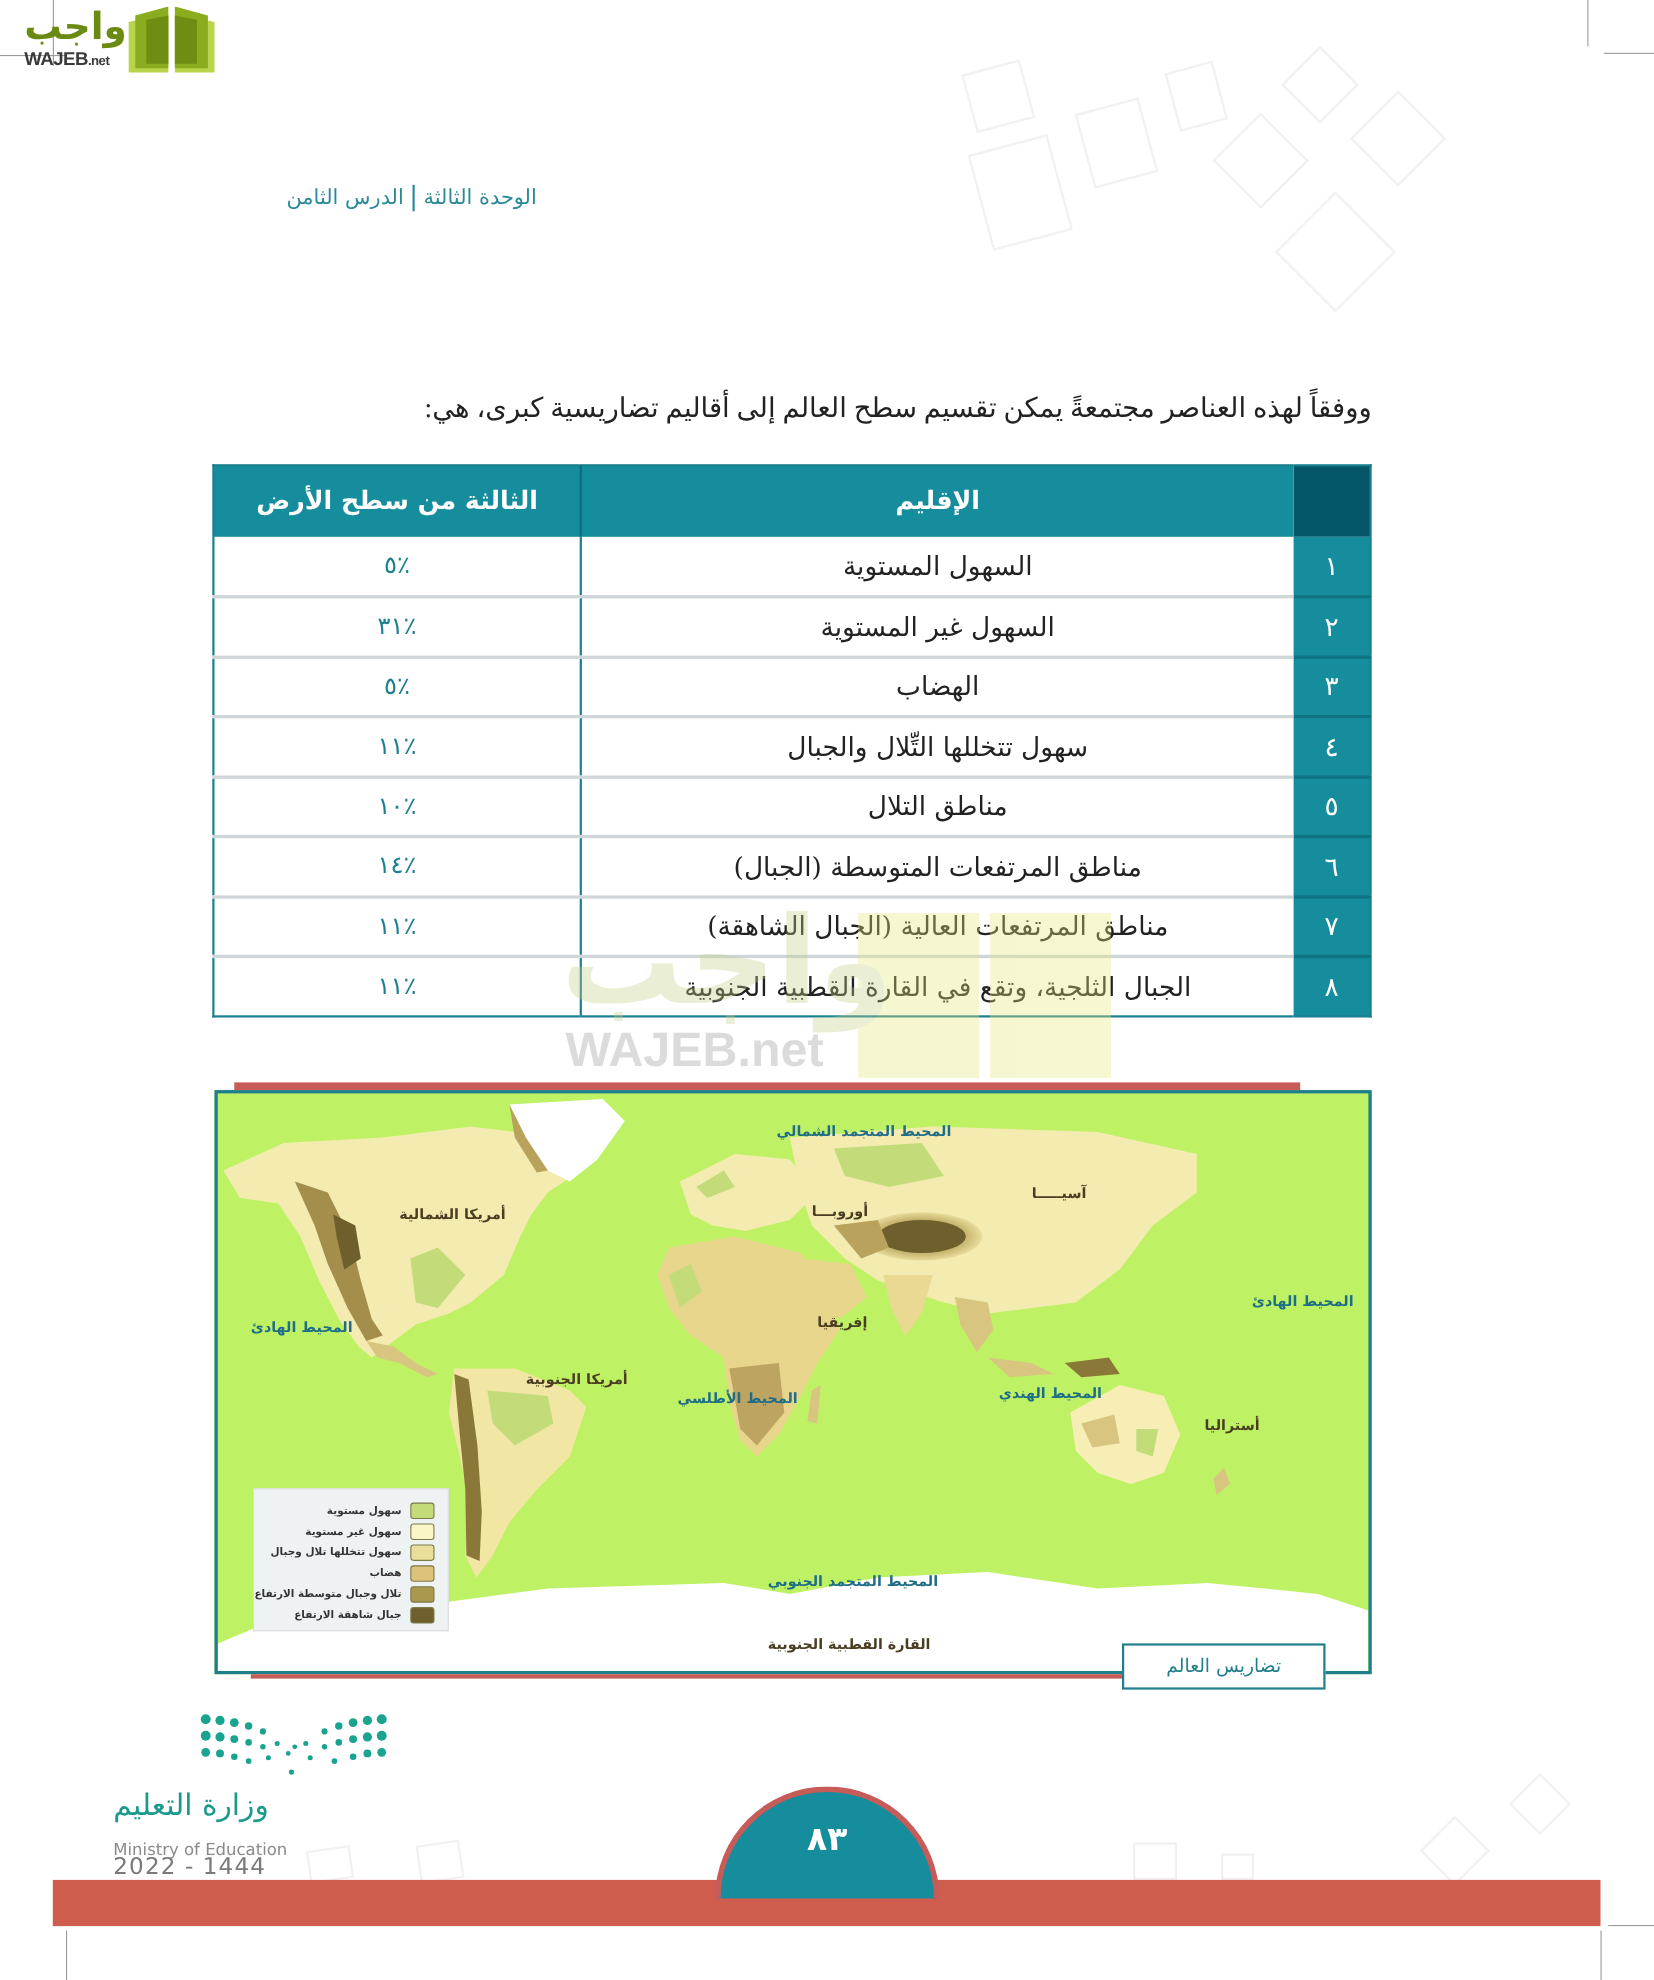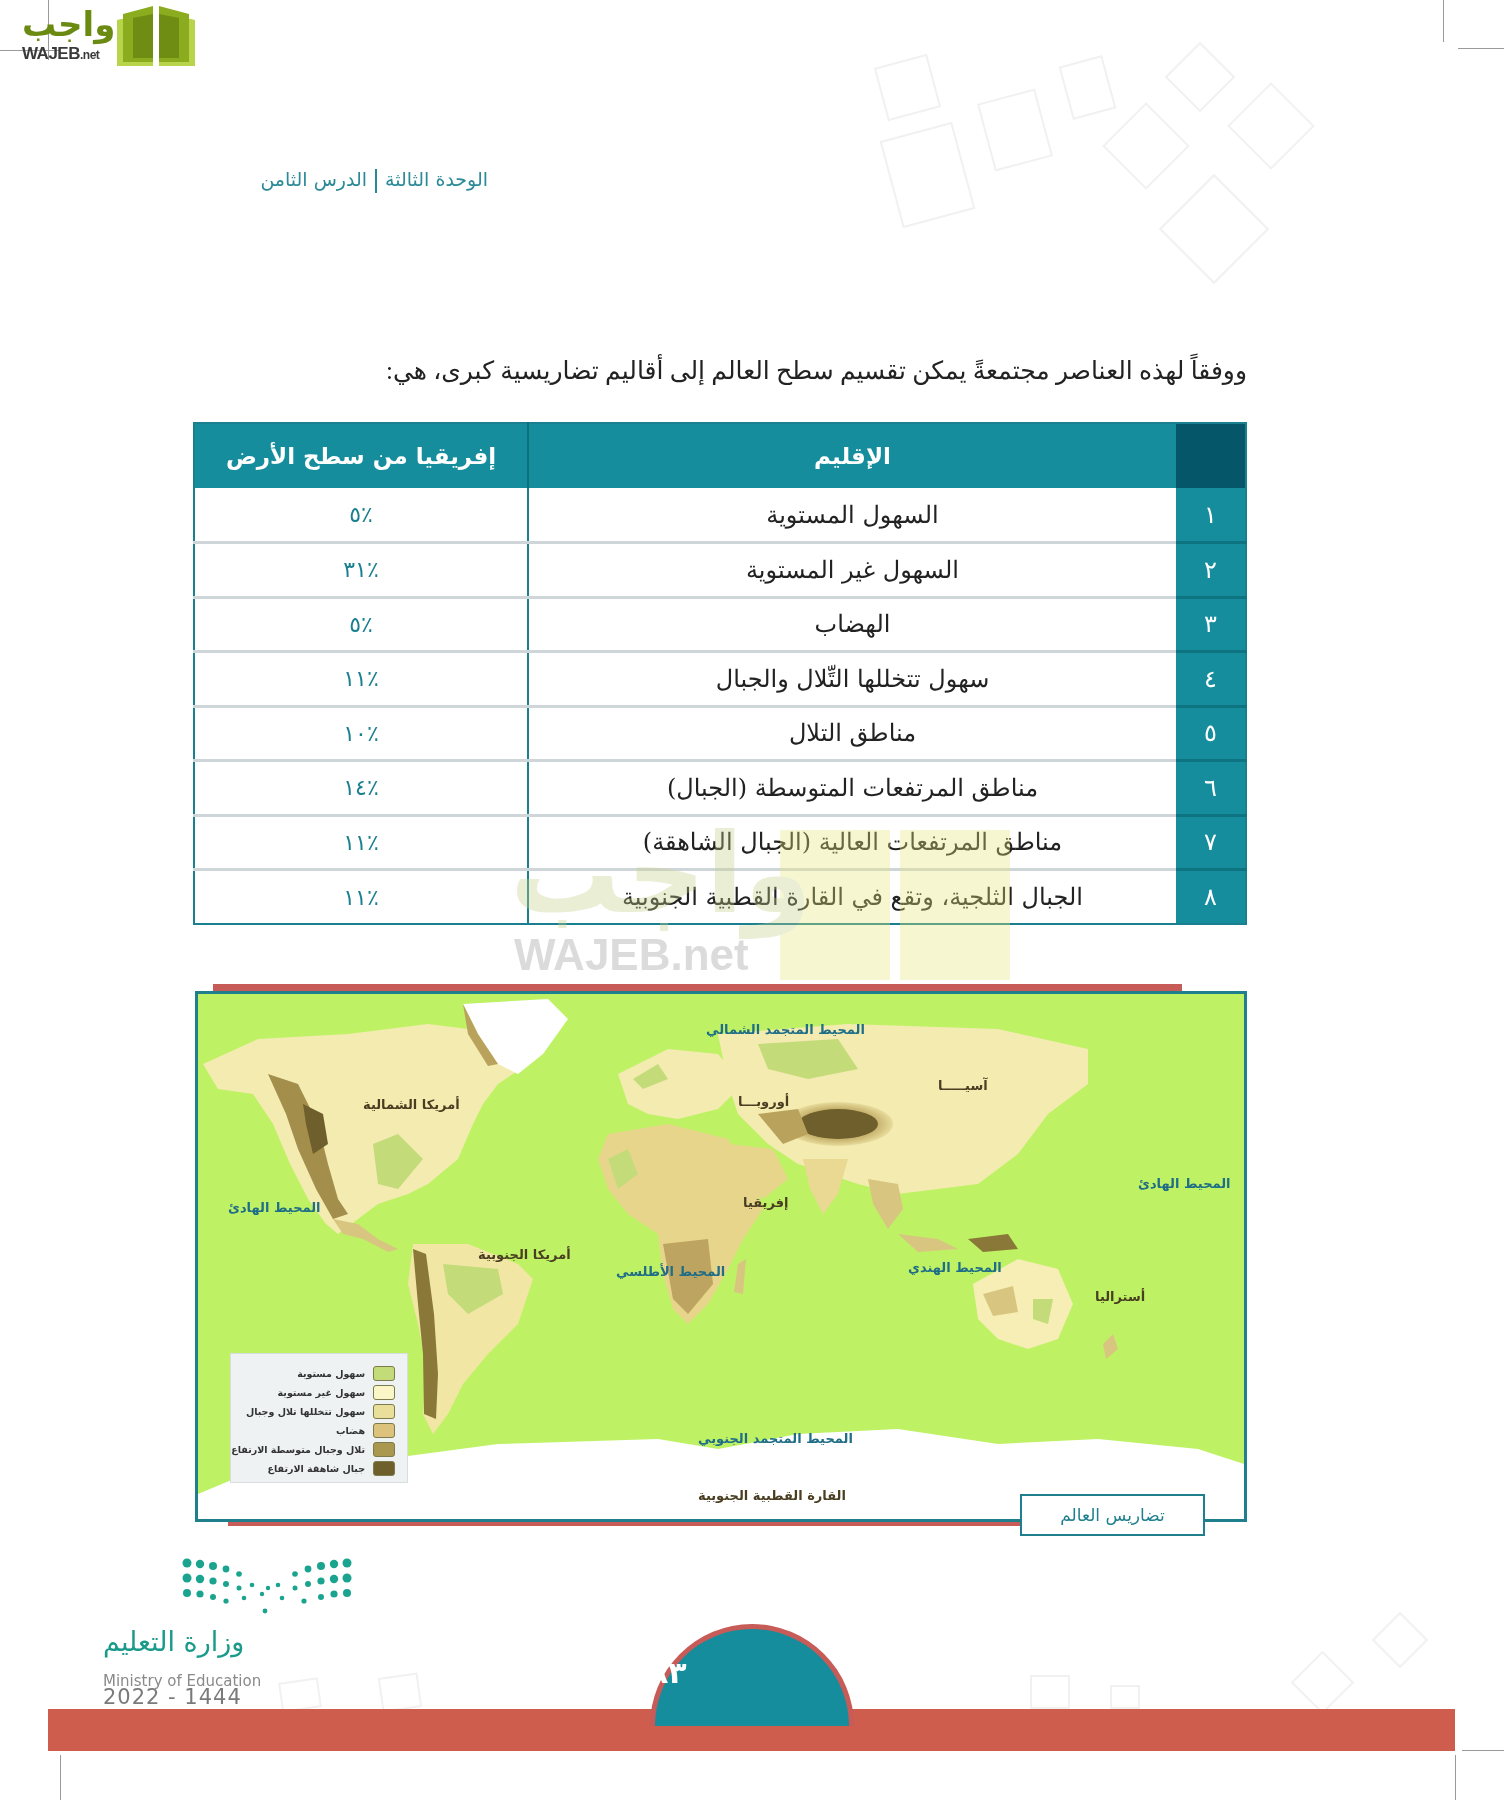--- a/index.html
+++ b/index.html
@@ -54,21 +54,21 @@
   .caption-box { position: absolute; left: 1020px; top: 1494px; width: 185px; height: 42px; border: 2px solid #1f7f8c; background: #fff; direction: rtl; display: flex; align-items: center; justify-content: center; font-family: "DejaVu Sans", sans-serif; font-size: 17px; color: #1f7f8c; }
 
   
   .moe-logo { position: absolute; left: 182px; top: 1558px; width: 170px; height: 58px; }
   .moe-ar { position: absolute; left: 103px; top: 1626px; font-family: "DejaVu Sans", sans-serif; font-size: 27px; color: #1a9a8a; direction: rtl; }
   .moe-en { position: absolute; left: 103px; top: 1662px; font-family: "DejaVu Sans", sans-serif; font-size: 15px; color: #8a8a8a; margin-top: 10px; }
   .moe-year { position: absolute; left: 103px; top: 1685px; font-family: "DejaVu Sans", sans-serif; font-size: 21px; color: #7a7a7a; letter-spacing: 1px; }
 
   .footer-bar { position: absolute; left: 48px; top: 1709px; width: 1407px; height: 42px; background: #cf5d4e; }
   .page-dome { position: absolute; left: 650px; top: 1624px; width: 204px; height: 102px; background: #168d9c; border: 5px solid #c75b58; border-bottom: none; border-radius: 102px 102px 0 0; }
-  .page-num { position: absolute; left: 650px; top: 1655px; width: 204px; text-align: left; color: #fff; font-family: "DejaVu Sans", sans-serif; font-weight: bold; font-size: 30px; }
+  .page-num { position: absolute; left: 650px; top: 1655px; width: 204px; text-align: center; color: #fff; font-family: "DejaVu Sans", sans-serif; font-weight: bold; font-size: 30px; }
 </style>
 </head>
 <body>
 
 <div class="deco-sq" style="left:880px;top:60px;width:55px;height:55px;transform:rotate(-15deg);"></div>
 <div class="deco-sq" style="left:890px;top:130px;width:75px;height:90px;transform:rotate(-15deg);"></div>
 <div class="deco-sq" style="left:985px;top:95px;width:60px;height:70px;transform:rotate(-15deg);"></div>
 <div class="deco-sq" style="left:1065px;top:60px;width:45px;height:55px;transform:rotate(-15deg);"></div>
 <div class="deco-sq" style="left:1115px;top:115px;width:62px;height:62px;transform:rotate(45deg);"></div>
 <div class="deco-sq" style="left:1175px;top:52px;width:50px;height:50px;transform:rotate(45deg);"></div>
@@ -106,21 +106,21 @@
   <span>الوحدة الثالثة</span><span class="sep"></span><span>الدرس الثامن</span>
 </div>
 
 <p class="intro">ووفقاً لهذه العناصر مجتمعةً يمكن تقسيم سطح العالم إلى أقاليم تضاريسية كبرى، هي:</p>
 
 <table class="region-table">
   <thead>
     <tr>
       <th class="num-h"></th>
       <th class="region-h">الإقليم</th>
-      <th>إفريقيا من سطح الأرض</th>
+      <th>الثالثة من سطح الأرض</th>
     </tr>
   </thead>
   <tbody>
     <tr>
         <td class="num">١</td>
         <td class="region">السهول المستوية</td>
         <td class="pct">٪٥</td>
       </tr>
     <tr>
         <td class="num">٢</td>

